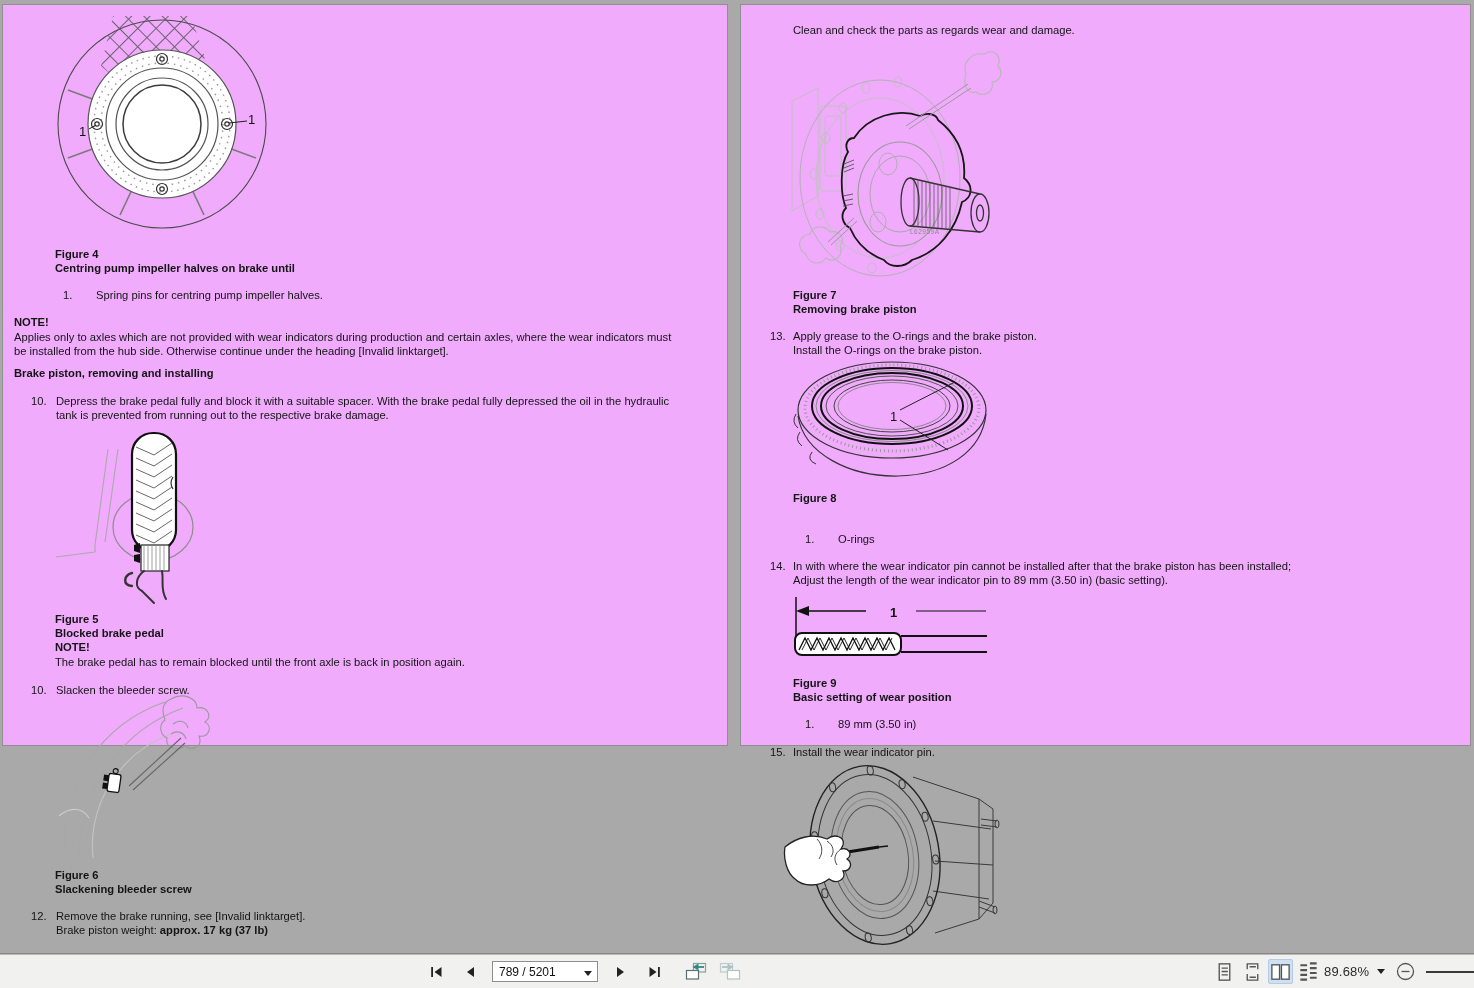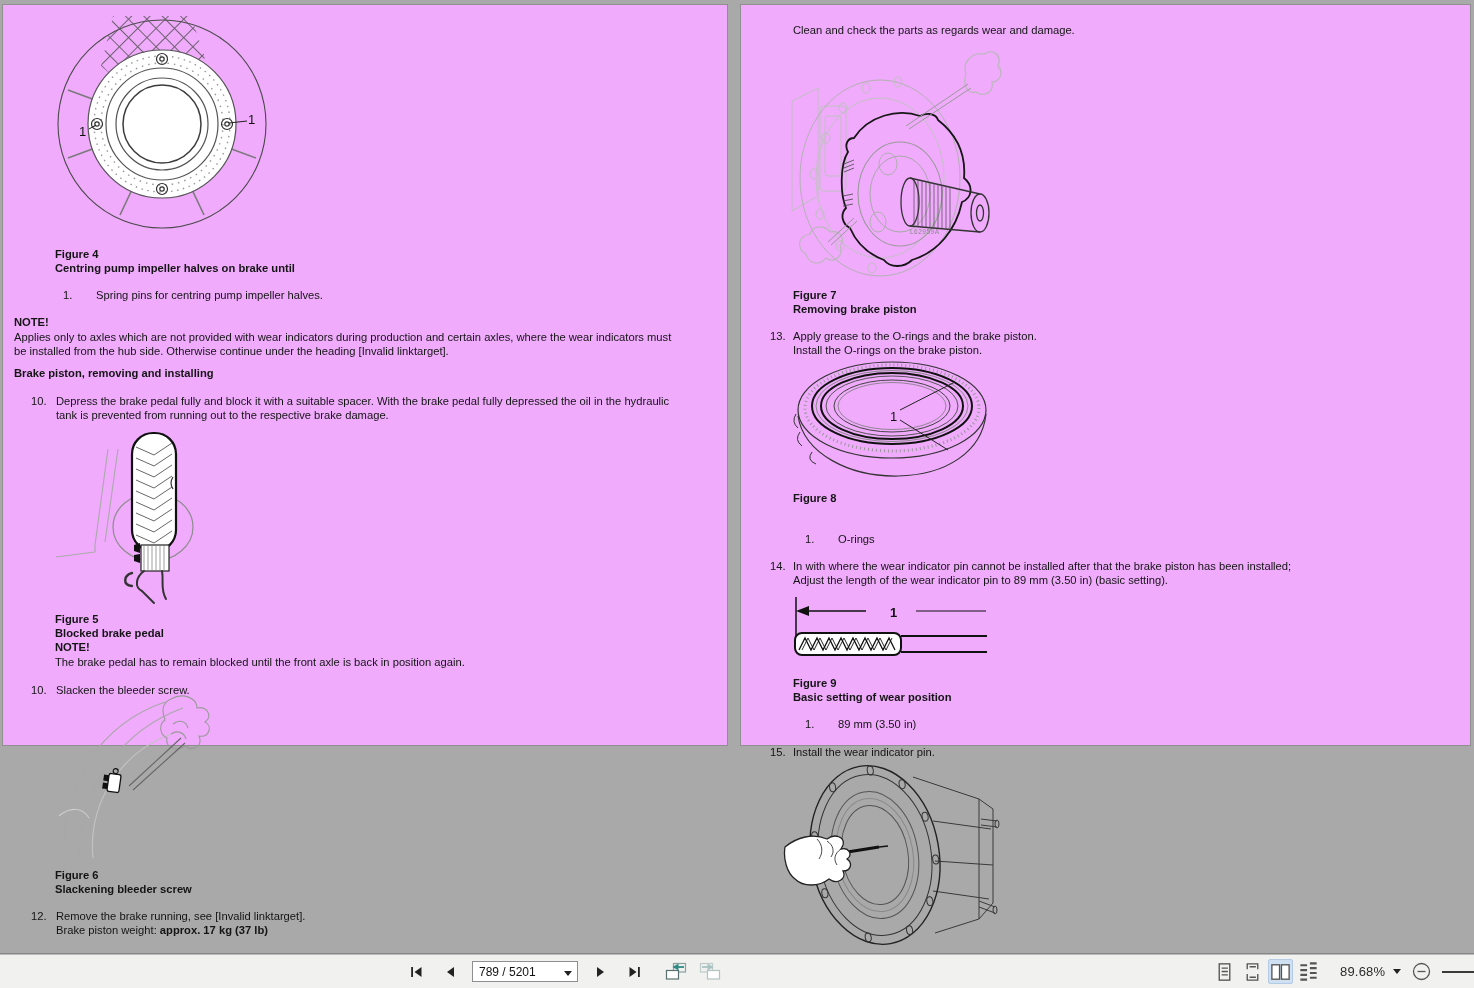--- a/index.html
+++ b/index.html
@@ -12,21 +12,21 @@
   .b{font-weight:bold}
   .fig{position:absolute}
   .fig svg{display:block}
   #toolbar{position:absolute;left:0;bottom:0;width:1474px;height:35px;background:#f1f1f0;
     border-top:1px solid #878787;box-shadow:inset 0 1px 0 #b9b9b9;overflow:hidden}
   .tbgroup{position:absolute;top:0;height:35px;display:flex;align-items:center}
   .tbtn{display:flex;align-items:center;justify-content:center;width:24px;height:24px;cursor:pointer;border-radius:2px}
   .pageinput{display:flex;align-items:center;width:106px;height:21px;background:#fff;
     border:1px solid #8e8e8e;font-size:12px;color:#111;padding-left:6px;cursor:text}
   .pageinput .caret{margin-left:auto;margin-right:5px}
-  .zoomtext{font-size:13px;color:#2b2b2b;margin-left:16px;letter-spacing:.2px}
+  .zoomtext{font-size:13px;color:#2b2b2b;letter-spacing:.2px}
   .vbtn{width:25px;height:25px;display:flex;align-items:center;justify-content:center;
     margin-right:3px;cursor:pointer;border:1px solid transparent;border-radius:2px}
   .vbtn.active{background:#cfe0f2;border:1px solid #b3cbe4}
   .slider{position:relative;width:52px;height:16px;margin-left:9px;cursor:pointer}
   .slider .track{position:absolute;left:0;right:-8px;top:7px;height:2px;background:#3a3a3a}
 </style>
 </head>
 <body>
 
 <div class="page" id="pageL">
@@ -347,21 +347,21 @@
         <path d="M44,80 C50,84 52,90 48,96"></path>
           <path d="M34,78 C40,84 40,92 36,98"></path>
         <path d="M58,88 C52,92 50,98 54,104"></path>
       </g>
     </svg>
   </div>
 </div>
 
 <div id="toolbar">
 
-  <div class="tbgroup" style="left:404px;gap:10px">
+  <div class="tbgroup" style="left:424px;gap:10px">
     <div class="tbtn">
       <svg width="15" height="14" viewBox="0 0 15 14">
         <rect x="2.2" y="2" width="1.8" height="10" fill="#222"></rect>
         <polygon points="12.5,2 5.5,7 12.5,12" fill="#222"></polygon>
       </svg>
     </div>
     <div class="tbtn">
       <svg width="13" height="14" viewBox="0 0 13 14">
         <polygon points="10,2 3,7 10,12" fill="#222"></polygon>
       </svg>

